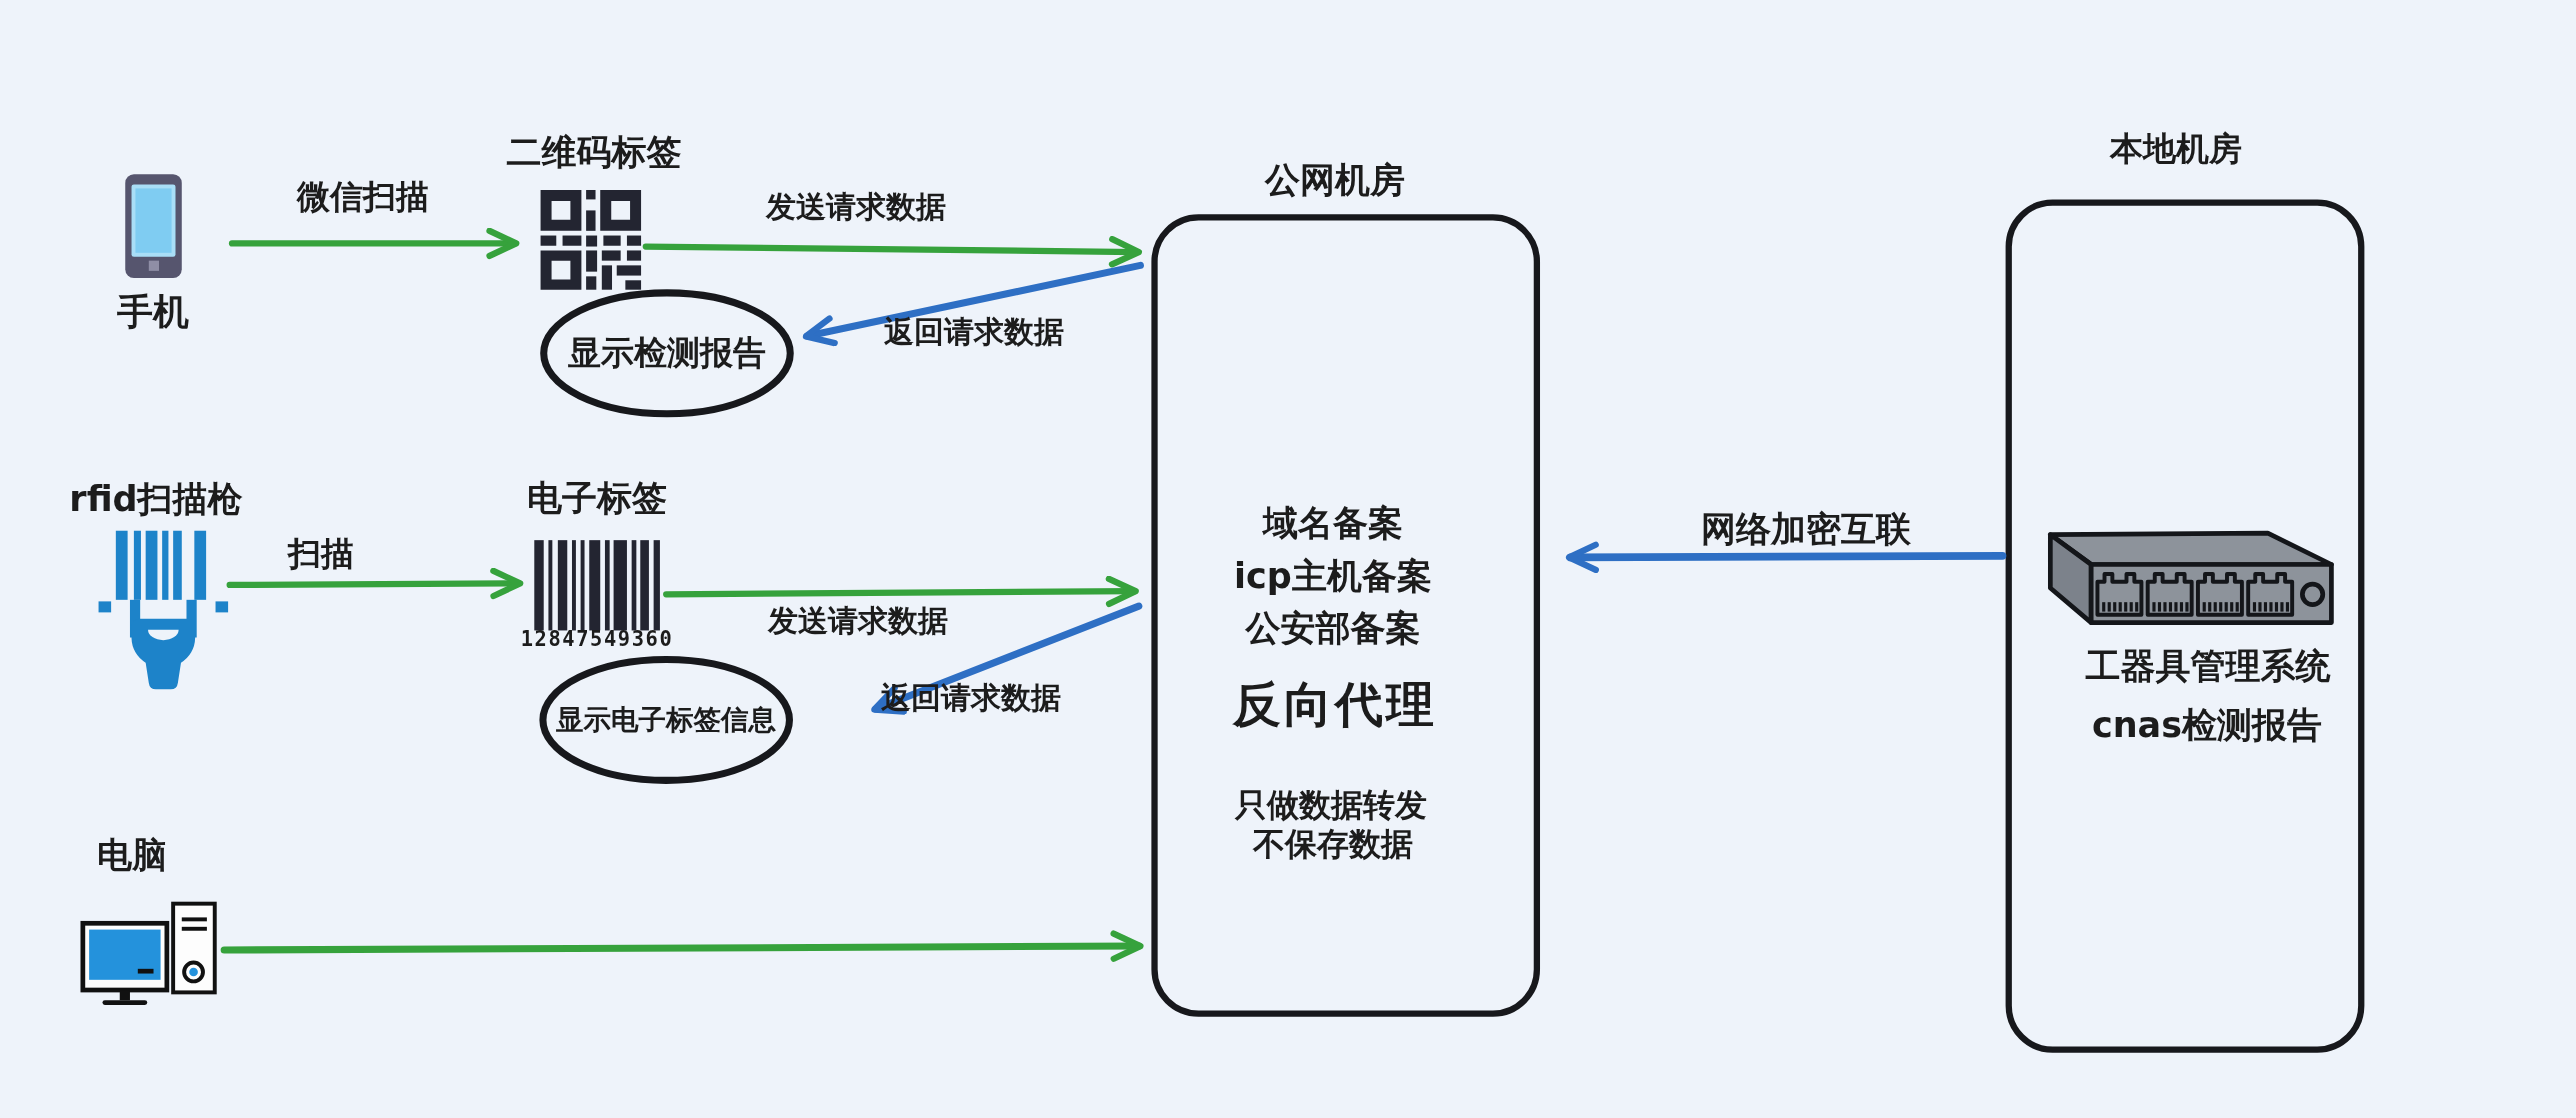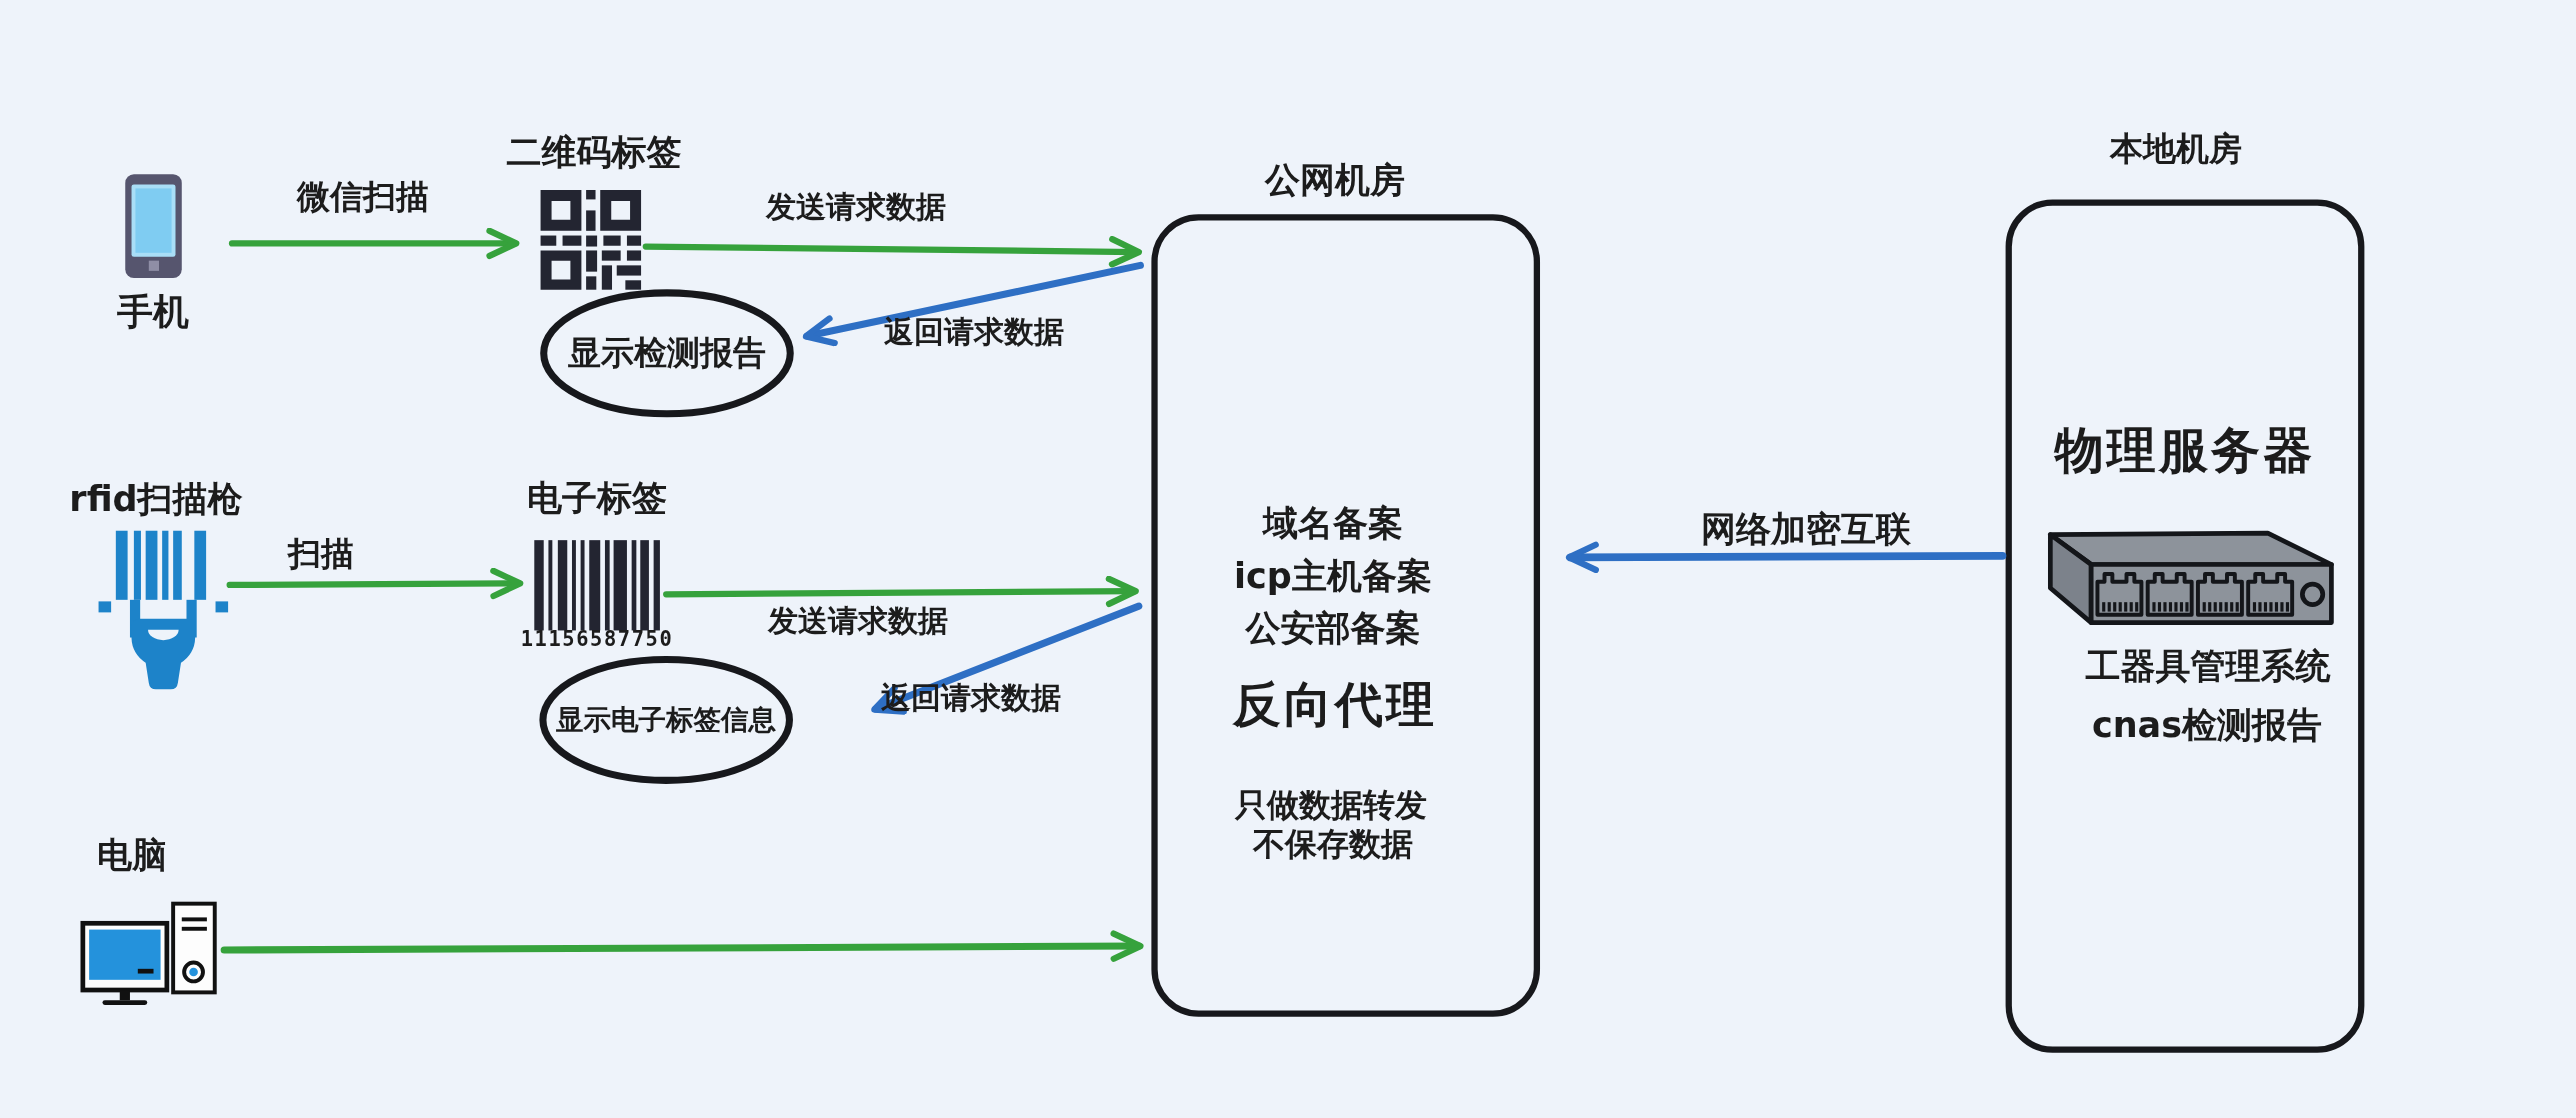--- a/index.html
+++ b/index.html
@@ -174,36 +174,35 @@
   <div class="lbl" style="left:153px;top:291px;font-size:36px;">手机</div>
   <div class="lbl" style="left:363px;top:178px;font-size:33px;">微信扫描</div>
   <div class="lbl" style="left:594px;top:132px;font-size:35px;">二维码标签</div>
   <div class="lbl" style="left:856px;top:190px;font-size:30px;">发送请求数据</div>
   <div class="lbl" style="left:974px;top:315px;font-size:30px;">返回请求数据</div>
   <div class="lbl center-lbl" style="left:667px;top:353px;font-size:33px;">显示检测报告</div>
 
   <div class="lbl" style="left:156px;top:479px;font-size:35px;">rfid扫描枪</div>
   <div class="lbl" style="left:321px;top:535px;font-size:33px;">扫描</div>
   <div class="lbl" style="left:597px;top:478px;font-size:35px;">电子标签</div>
-  <div class="lbl mono" style="left:597px;top:628px;font-size:20.4px;">11156587750</div>
+  <div class="lbl mono" style="left:597px;top:628px;font-size:20.4px;">12847549360</div>
   <div class="lbl" style="left:858px;top:604px;font-size:30px;">发送请求数据</div>
   <div class="lbl" style="left:971px;top:681px;font-size:30px;">返回请求数据</div>
   <div class="lbl center-lbl" style="left:666px;top:720px;font-size:27.5px;">显示电子标签信息</div>
 
   <div class="lbl" style="left:132px;top:835px;font-size:35px;">电脑</div>
 
   <div class="lbl" style="left:1335px;top:160px;font-size:35px;">公网机房</div>
   <div class="lbl" style="left:1333px;top:503px;font-size:35px;">域名备案</div>
   <div class="lbl" style="left:1333px;top:556px;font-size:35px;">icp主机备案</div>
   <div class="lbl" style="left:1333px;top:608px;font-size:35px;text-align:center;">公安部备案</div>
   <div class="lbl big" style="left:1335px;top:677px;font-size:48px;">反向代理</div>
   <div class="lbl" style="left:1331px;top:787px;font-size:32px;">只做数据转发</div>
   <div class="lbl" style="left:1333px;top:826px;font-size:32px;">不保存数据</div>
 
   <div class="lbl" style="left:1806px;top:509px;font-size:35px;">网络加密互联</div>
 
   <div class="lbl" style="left:2176px;top:130px;font-size:33px;">本地机房</div>
-  <div class="lbl big" style="left:2185px;top:423px;font-size:49px;">物理服务器</div>
   <div class="lbl" style="left:2208px;top:646px;font-size:35px;">工器具管理系统</div>
   <div class="lbl" style="left:2207px;top:705px;font-size:35px;">cnas检测报告</div>
 
 </div>
 
 
 </body></html>

